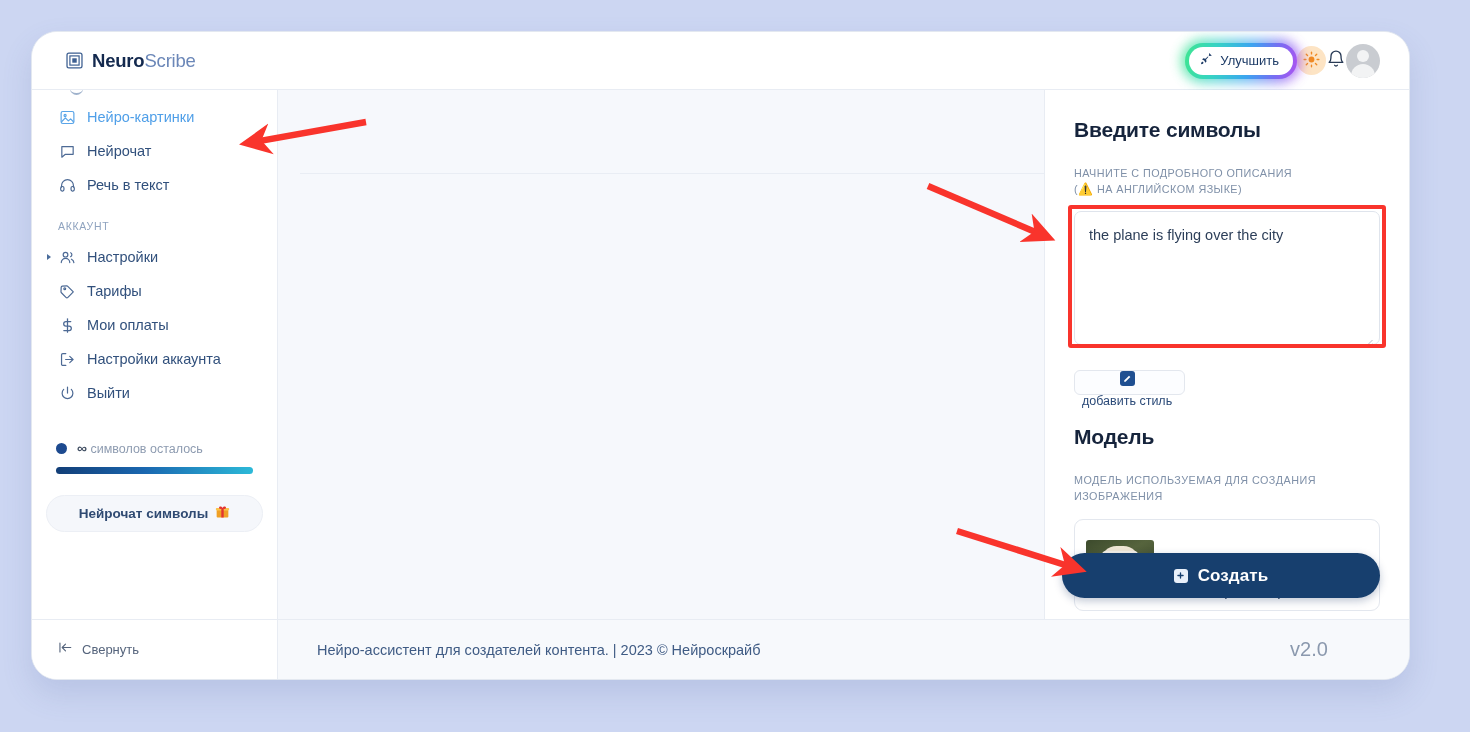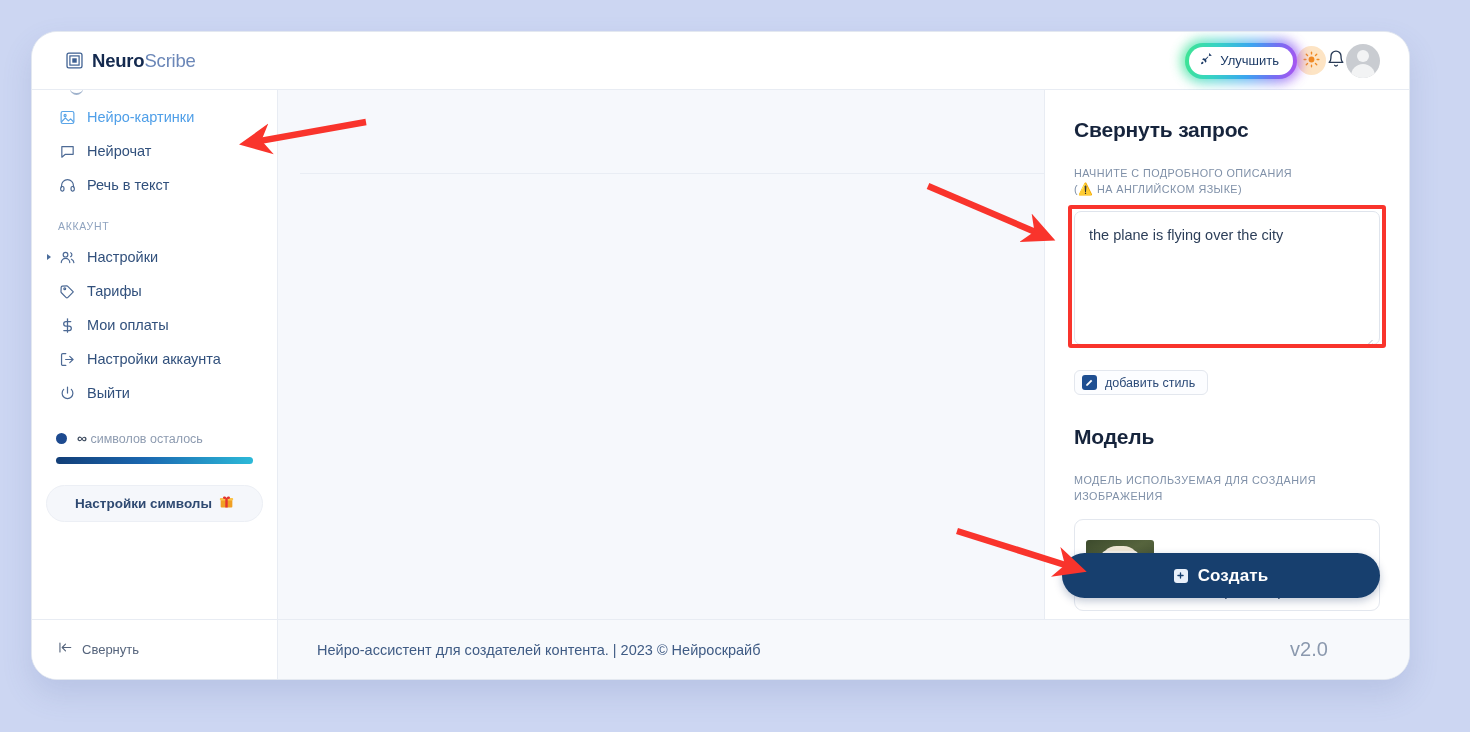--- a/index.html
+++ b/index.html
@@ -202,21 +202,21 @@
   .nav-section-title {
     font-size: 10.5px;
     letter-spacing: .7px;
     color: #8fa3bf;
     padding: 18px 0 8px 12px;
     text-transform: uppercase;
   }
 
   
   #credits {
-    margin: 20px 14px 0 14px;
+    margin: 30px 14px 0 14px;
     padding: 0 10px;
     text-align: center;
   }
   #credits-row {
     display:flex; align-items:center; gap:10px;
   }
   #credits-dot {
     width:11px;height:11px;border-radius:50%;
     background:#1d4a8f;flex:0 0 11px;
   }
@@ -326,20 +326,21 @@
     margin-top: 21px;
     height: 25px;
     display: inline-flex;
     align-items: center;
     gap: 8px;
     padding: 0 12px 0 7px;
     border-radius: 6px;
     border: 1px solid #e3e7ee;
     background: #fcfdff;
     cursor: pointer;
+    flex-direction: column;
   }
   #style-btn .sq {
     width: 15px; height: 15px;
     border-radius: 3px;
     background: #1f4f91;
     display:flex;align-items:center;justify-content:center;
     flex:0 0 15px;
   }
   #style-btn .lbl {
     font-size: 12.5px;
@@ -639,40 +640,40 @@
 
       <div id="credits">
         <div id="credits-row">
           <span id="credits-dot"></span>
           <span id="credits-text"><span class="inf">∞</span> <span>символов осталось</span></span>
         </div>
         <div id="credits-bar"></div>
       </div>
 
       <div id="earn-btn">
-        <span class="lbl">Настройки символы</span>
+        <span class="lbl">Нейрочат символы</span>
         <span>
           <svg viewBox="0 0 20 20" width="15" height="15">
             <rect x="2.2" y="8" width="15.6" height="10" rx="1.2" fill="#f0a024"></rect>
             <rect x="1.2" y="5.2" width="17.6" height="3.6" rx="1" fill="#fbc34a"></rect>
             <rect x="8.4" y="5.2" width="3.2" height="12.8" fill="#e3342f"></rect>
             <path d="M10 5.2c-1.6-2.6-5-2.2-4.6.2.3 1.7 3.2 1.4 4.6-.2z" fill="#e3342f"></path>
             <path d="M10 5.2c1.6-2.6 5-2.2 4.6.2-.3 1.7-3.2 1.4-4.6-.2z" fill="#e3342f"></path>
           </svg>
         </span>
       </div>
     </div>
 
     <div id="main">
       <div id="main-divider"></div>
     </div>
 
     <div id="right-panel">
 
-      <div class="panel-h">Свернуть запрос</div>
+      <div class="panel-h">Введите символы</div>
       <div class="panel-sub">
         <span>НАЧНИТЕ С ПОДРОБНОГО ОПИСАНИЯ</span><br>
         <span>(</span><span class="warn">⚠️</span><span> НА АНГЛИЙСКОМ ЯЗЫКЕ)</span>
       </div>
 
       <div id="prompt-box">
         <textarea id="prompt-area" placeholder="" style="">the plane is flying over the city</textarea>
         <span id="resize-grip">
           <svg viewBox="0 0 9 9" width="9" height="9" stroke="#b4bdcb" stroke-width="1">
             <line x1="8.5" y1="2" x2="2" y2="8.5"></line>

